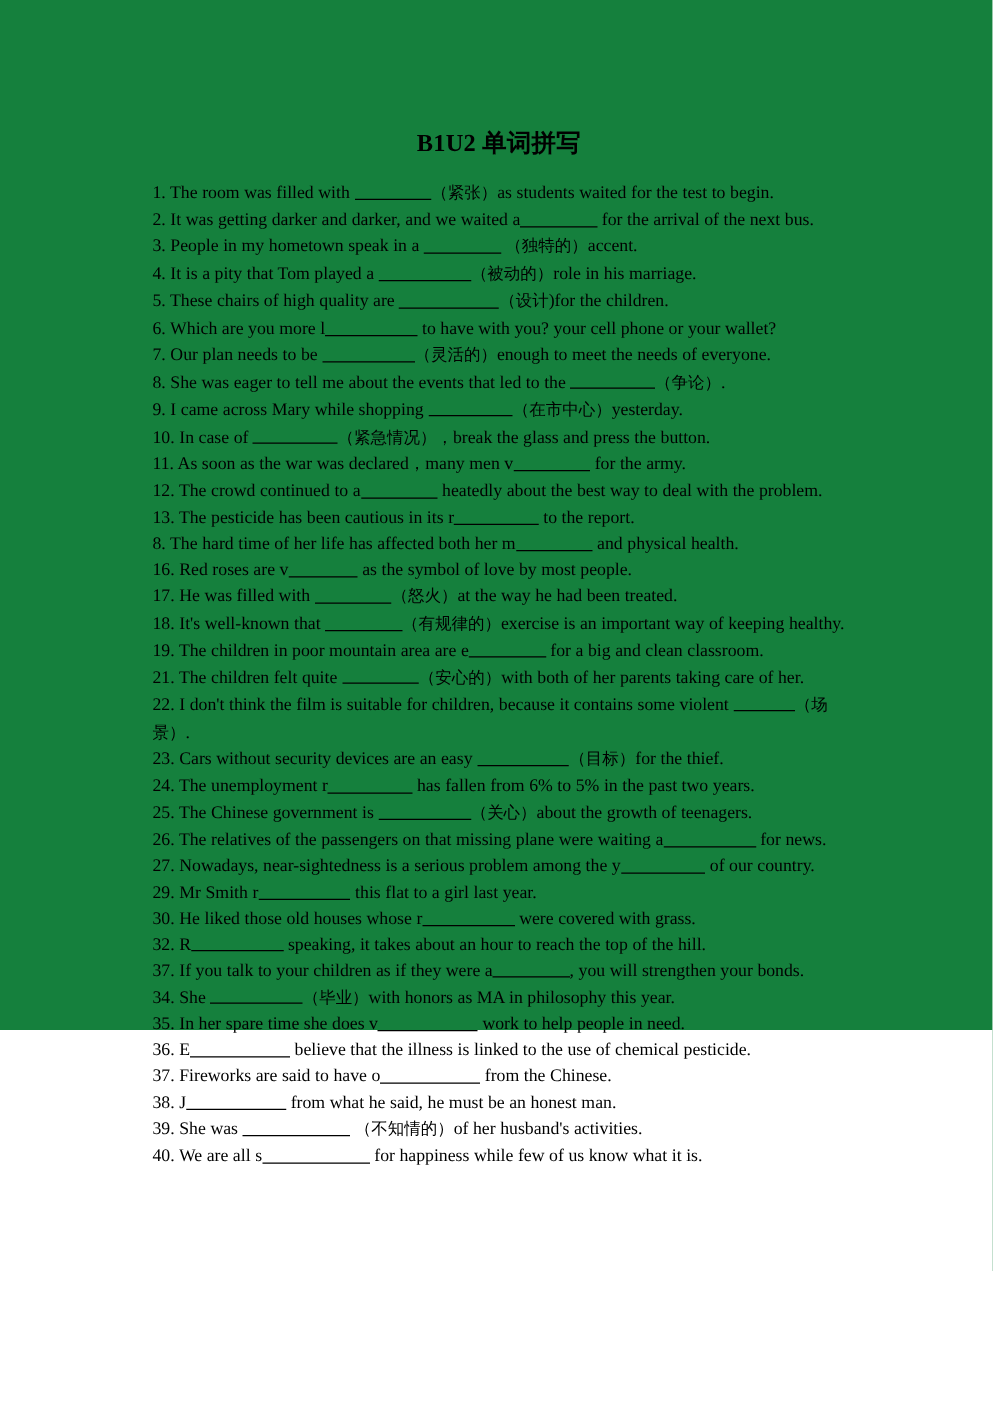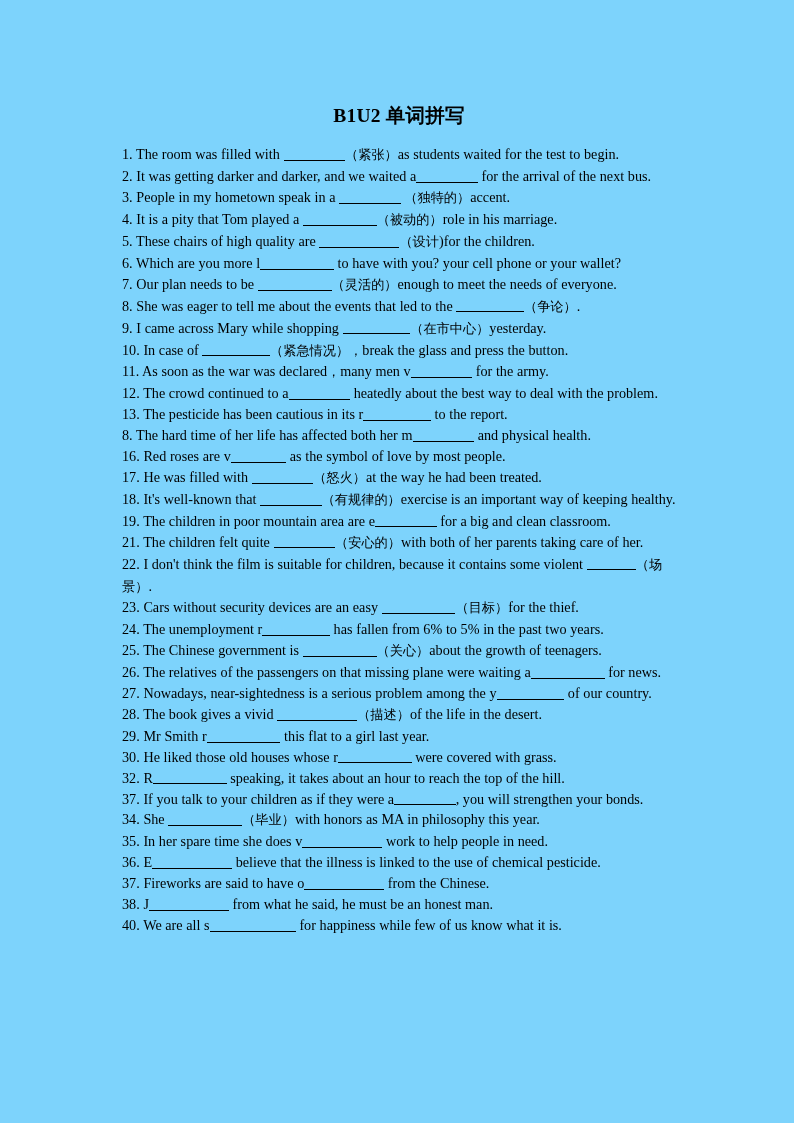--- a/index.html
+++ b/index.html
@@ -12,23 +12,23 @@
     width: 794px;
     height: 1123px;
     position: relative;
     font-family: "Liberation Serif", "DejaVu Serif", serif;
     color: #000000;
     -webkit-font-smoothing: antialiased;
   }
   .page {
     box-sizing: border-box;
     width: 794px;
-    height: 1123px;
+    height: 824px;
     padding: 104px 114px 0 118px;
-    background: #7dd3fc;
+    background: #15803d;
   }
   .doc-title {
     font-size: 19.5px;
     font-weight: bold;
     text-align: center;
     letter-spacing: 0.2px;
     margin: 0 0 16px 0;
     line-height: 1.25;
   }
   .items {
@@ -84,26 +84,26 @@
     <li class="item"><span>17. </span><span>He was filled with </span><span class="blank" style="width: 61.5px;"></span><span class="cn">（怒火）</span><span>at the way he had been treated.</span></li>
     <li class="item"><span>18. </span><span>It's well-known that </span><span class="blank" style="width: 61.5px;"></span><span class="cn">（有规律的）</span><span>exercise is an important way of keeping healthy.</span></li>
     <li class="item"><span>19. </span><span>The children in poor mountain area are e</span><span class="blank" style="width: 61.5px;"></span><span> for a big and clean classroom.</span></li>
     <li class="item"><span>21. </span><span>The children felt quite </span><span class="blank" style="width: 61.5px;"></span><span class="cn">（安心的）</span><span>with both of her parents taking care of her.</span></li>
     <li class="item"><span>22. </span><span>I don't think the film is suitable for children, because it contains some violent </span><span class="blank" style="width: 49.2px;"></span><span class="cn">（场景）</span><span>.</span></li>
     <li class="item"><span>23. </span><span>Cars without security devices are an easy </span><span class="blank" style="width: 73.8px;"></span><span class="cn">（目标）</span><span>for the thief.</span></li>
     <li class="item"><span>24. </span><span>The unemployment r</span><span class="blank" style="width: 67.65px;"></span><span> has fallen from 6% to 5% in the past two years.</span></li>
     <li class="item"><span>25. </span><span>The Chinese government is </span><span class="blank" style="width: 73.8px;"></span><span class="cn">（关心）</span><span>about the growth of teenagers.</span></li>
     <li class="item"><span>26. </span><span>The relatives of the passengers on that missing plane were waiting a</span><span class="blank" style="width: 73.8px;"></span><span> for news.</span></li>
     <li class="item"><span>27. </span><span>Nowadays, near-sightedness is a serious problem among the y</span><span class="blank" style="width: 67.65px;"></span><span> of our country.</span></li>
-    <li class="item"><span>28. </span><span>The book gives a vivid </span><span class="blank" style="width: 79.95px;"></span><span class="cn">（描述）</span><span>of the life in the desert.</span></li>
     <li class="item"><span>29. </span><span>Mr Smith r</span><span class="blank" style="width: 73.8px;"></span><span> this flat to a girl last year.</span></li>
     <li class="item"><span>30. </span><span>He liked those old houses whose r</span><span class="blank" style="width: 73.8px;"></span><span> were covered with grass.</span></li>
     <li class="item"><span>32. </span><span>R</span><span class="blank" style="width: 73.8px;"></span><span> speaking, it takes about an hour to reach the top of the hill.</span></li>
     <li class="item"><span>37. </span><span>If you talk to your children as if they were a</span><span class="blank" style="width: 61.5px;"></span><span>, you will strengthen your bonds.</span></li>
     <li class="item"><span>34. </span><span>She </span><span class="blank" style="width: 73.8px;"></span><span class="cn">（毕业）</span><span>with honors as MA in philosophy this year.</span></li>
     <li class="item"><span>35. </span><span>In her spare time she does v</span><span class="blank" style="width: 79.95px;"></span><span> work to help people in need.</span></li>
     <li class="item"><span>36. </span><span>E</span><span class="blank" style="width: 79.95px;"></span><span> believe that the illness is linked to the use of chemical pesticide.</span></li>
     <li class="item"><span>37. </span><span>Fireworks are said to have o</span><span class="blank" style="width: 79.95px;"></span><span> from the Chinese.</span></li>
     <li class="item"><span>38. </span><span>J</span><span class="blank" style="width: 79.95px;"></span><span> from what he said, he must be an honest man.</span></li>
+    <li class="item"><span>39. </span><span>She was </span><span class="blank" style="width: 86.1px;"></span><span> </span><span class="cn">（不知情的）</span><span>of her husband's activities.</span></li>
     <li class="item"><span>40. </span><span>We are all s</span><span class="blank" style="width: 86.1px;"></span><span> for happiness while few of us know what it is.</span></li>
   </ol>
 
 </div>
 
 </body></html>

